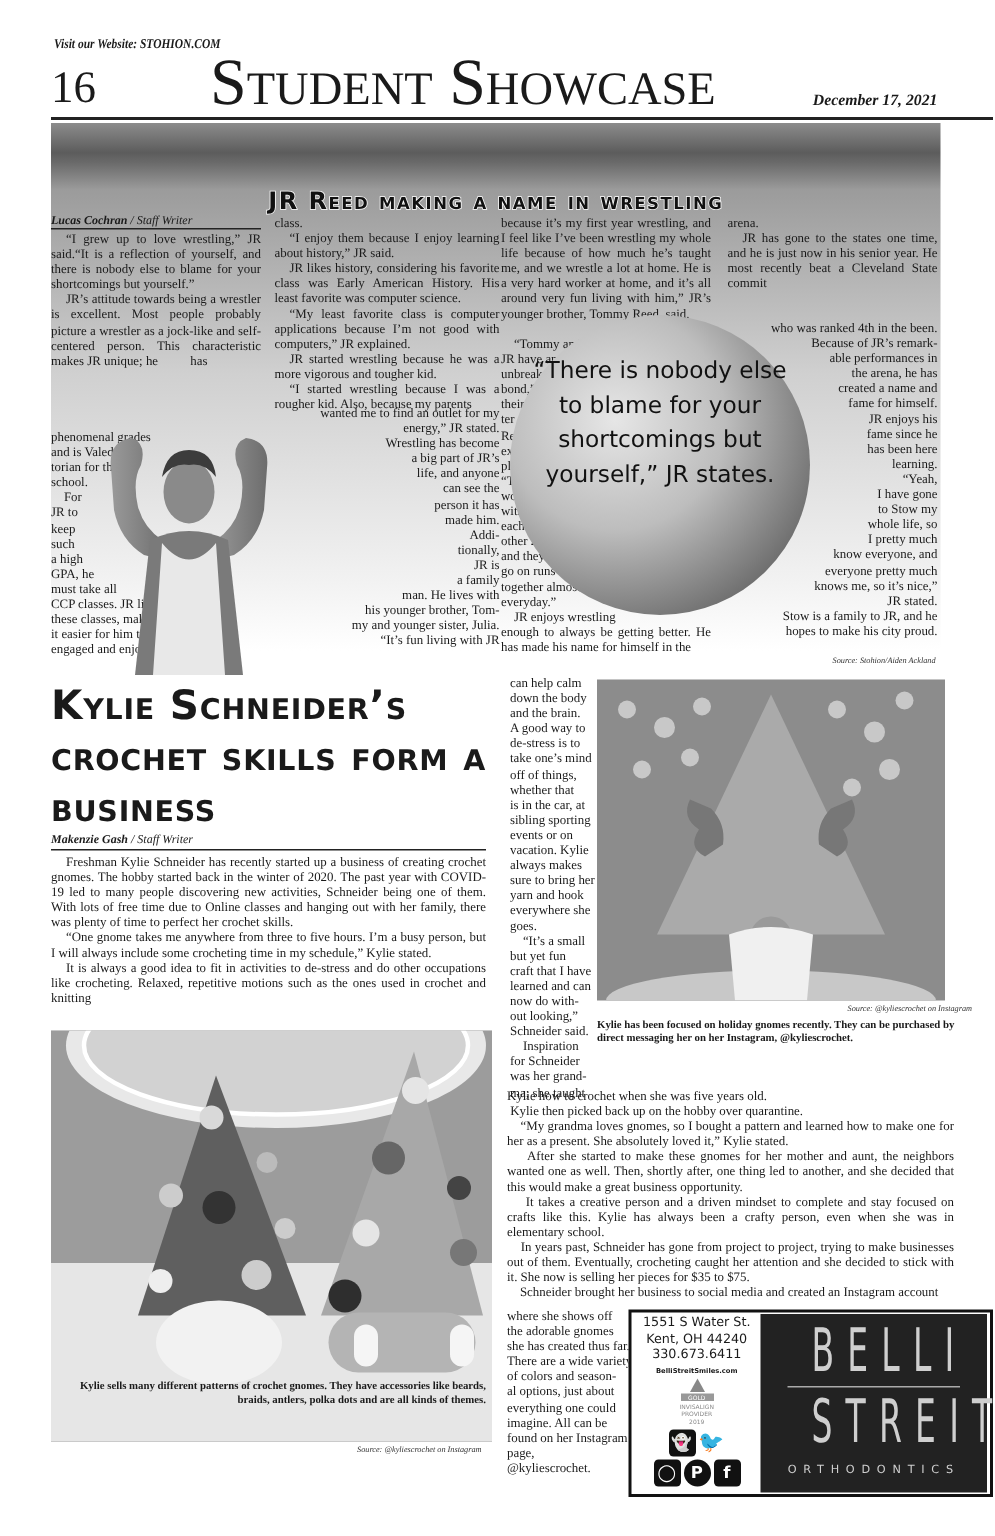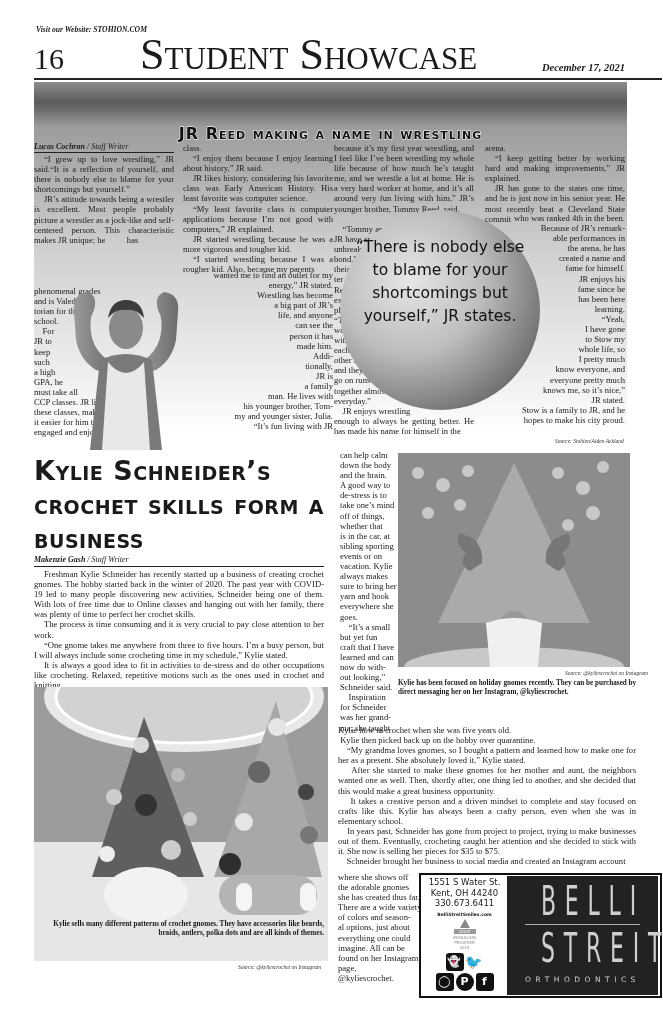--- a/index.html
+++ b/index.html
@@ -148,21 +148,20 @@
 <div class="abs p" style="left:334px;top:224px;width:120px;text-align:left;white-space:pre;" id="col3n"><div style="white-space: pre;">    “Tommy and</div><div style="white-space: pre;">JR have an</div><div style="white-space: pre;">unbreakable</div><div style="white-space: pre;">bond,”</div><div style="white-space: pre;">their sis-</div><div style="white-space: pre;">ter Julia</div><div style="white-space: pre;">Reed</div><div style="white-space: pre;">ex-</div><div style="white-space: pre;">plained.</div><div style="white-space: pre;">“They</div><div style="white-space: pre;">workout</div><div style="white-space: pre;">with</div><div style="white-space: pre;">each</div><div style="white-space: pre;">other 24/7,</div><div style="white-space: pre;">and they</div><div style="white-space: pre;">go on runs</div><div style="white-space: pre;">together almost</div><div style="white-space: pre;">everyday.”</div><div style="white-space: pre;">    JR enjoys wrestling</div></div>
 <div class="abs p" style="left:334px;top:416px;width:140px;">
   <span>enough to always be getting better. He has made his name for himself in the</span>
 </div>
 
 <div id="quote-circle" class="abs"></div>
 <div id="pull-quote" class="abs">“There is nobody else to blame for your shortcomings but yourself,” JR states.</div>
 
 <div class="abs p" style="left:485px;top:143px;width:140px;">
   <div><span>arena.</span></div>
-  <div><span class="ind"></span><span>“I keep getting better by working hard and making improvements,” JR explained.</span></div>
   <div><span class="ind"></span><span>JR has gone to the states one time, and he is just now in his senior year. He most recently beat a Cleveland State commit</span></div>
 </div>
 <div class="abs p" style="left:485px;top:213px;width:140px;text-align:right;" id="col4r">
     <div style="white-space: pre;">who was ranked 4th in the been.</div>
     <div style="white-space: pre;">Because of JR’s remark-</div>
     <div style="white-space: pre;">able performances in</div>
     <div style="white-space: pre;">the arena, he has</div>
     <div style="white-space: pre;">created a name and</div>
     <div style="white-space: pre;">fame for himself.</div>
     <div style="white-space: pre;">JR enjoys his</div>
@@ -184,21 +183,20 @@
 <div class="abs source" style="left:555px;top:438px;">Source: Stohion/Aiden Ackland</div>
 
 <div id="crochet-title" class="abs">Kylie Schneider’s crochet skills form a business</div>
 <div class="abs byline" style="left:34px;top:555px;">
   <b>Makenzie Gash</b><span> / Staff Writer</span>
 </div>
 <div class="abs byline-rule" style="left:34px;top:566px;width:290px;"></div>
 
 <div class="abs p" style="left:34px;top:569px;width:290px;">
   <div><span class="ind"></span><span>Freshman Kylie Schneider has recently started up a business of creating crochet gnomes. The hobby started back in the winter of 2020. The past year with COVID-19 led to many people discovering new activities, Schneider being one of them. With lots of free time due to Online classes and hanging out with her family, there was plenty of time to perfect her crochet skills.</span></div>
-  <div><span class="ind"></span><span>The process is time consuming and it is very crucial to pay close attention to her work.</span></div>
   <div><span class="ind"></span><span>“One gnome takes me anywhere from three to five hours. I’m a busy person, but I will always include some crocheting time in my schedule,” Kylie stated.</span></div>
   <div><span class="ind"></span><span>It is always a good idea to fit in activities to de-stress and do other occupations like crocheting. Relaxed, repetitive motions such as the ones used in crochet and knitting</span></div>
 </div>
 
 <div class="abs photo" style="left:34px;top:687px;width:294px;height:274px;">
   <svg width="294" height="274" viewBox="0 0 294 274">
     <rect width="294" height="274" fill="#9c9c9c"></rect>
     <rect y="155" width="294" height="119" fill="#e6e6e6"></rect>
     <ellipse cx="150" cy="10" rx="140" ry="55" fill="#e8e8e8"></ellipse>
     <ellipse cx="150" cy="10" rx="128" ry="46" fill="#d2d2d2" stroke="#fff" stroke-width="3"></ellipse>

